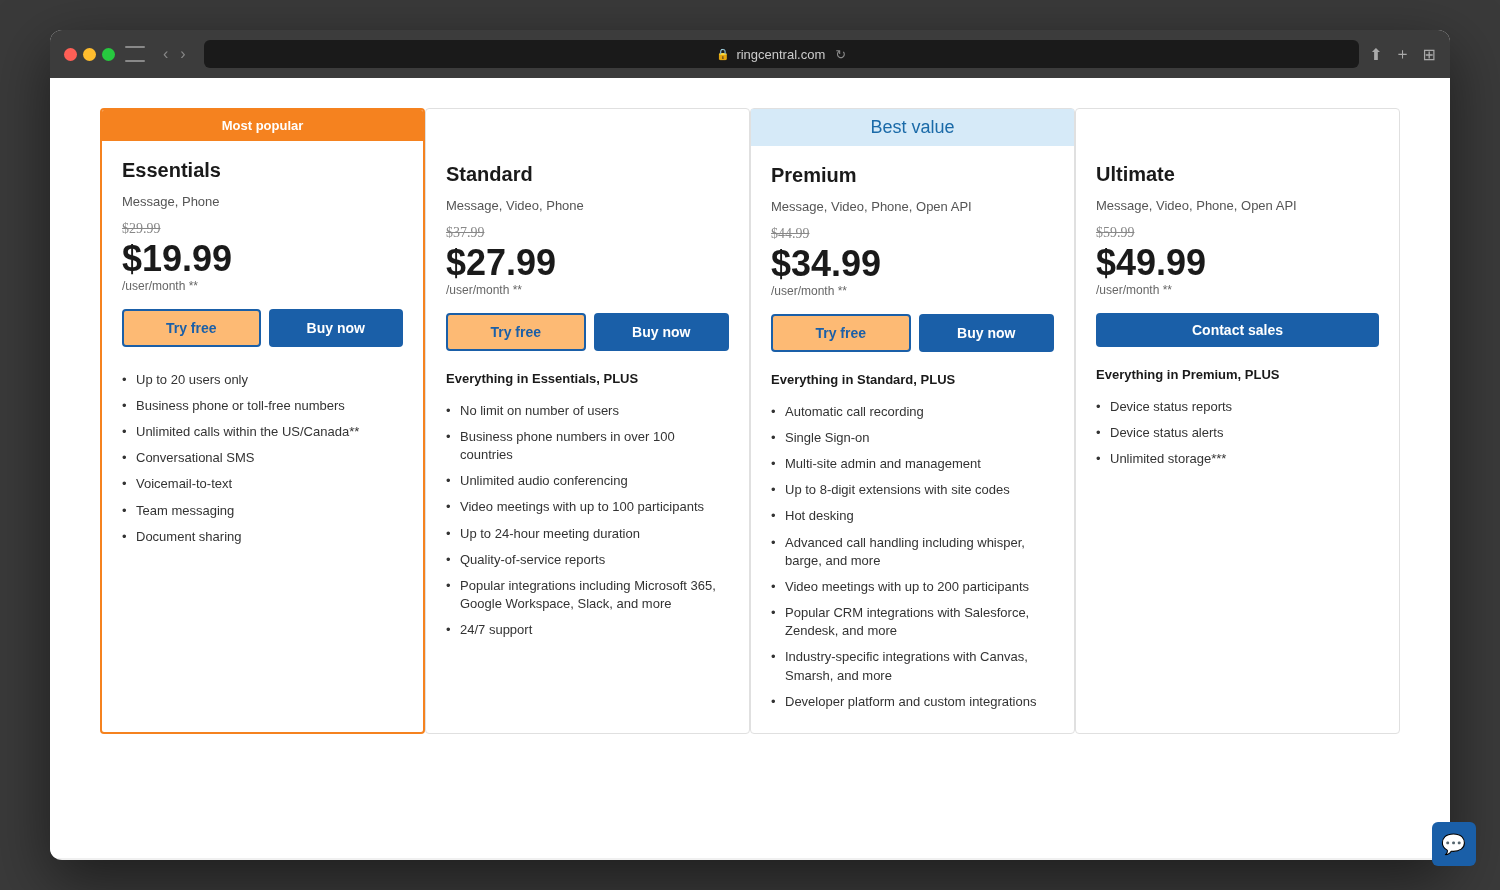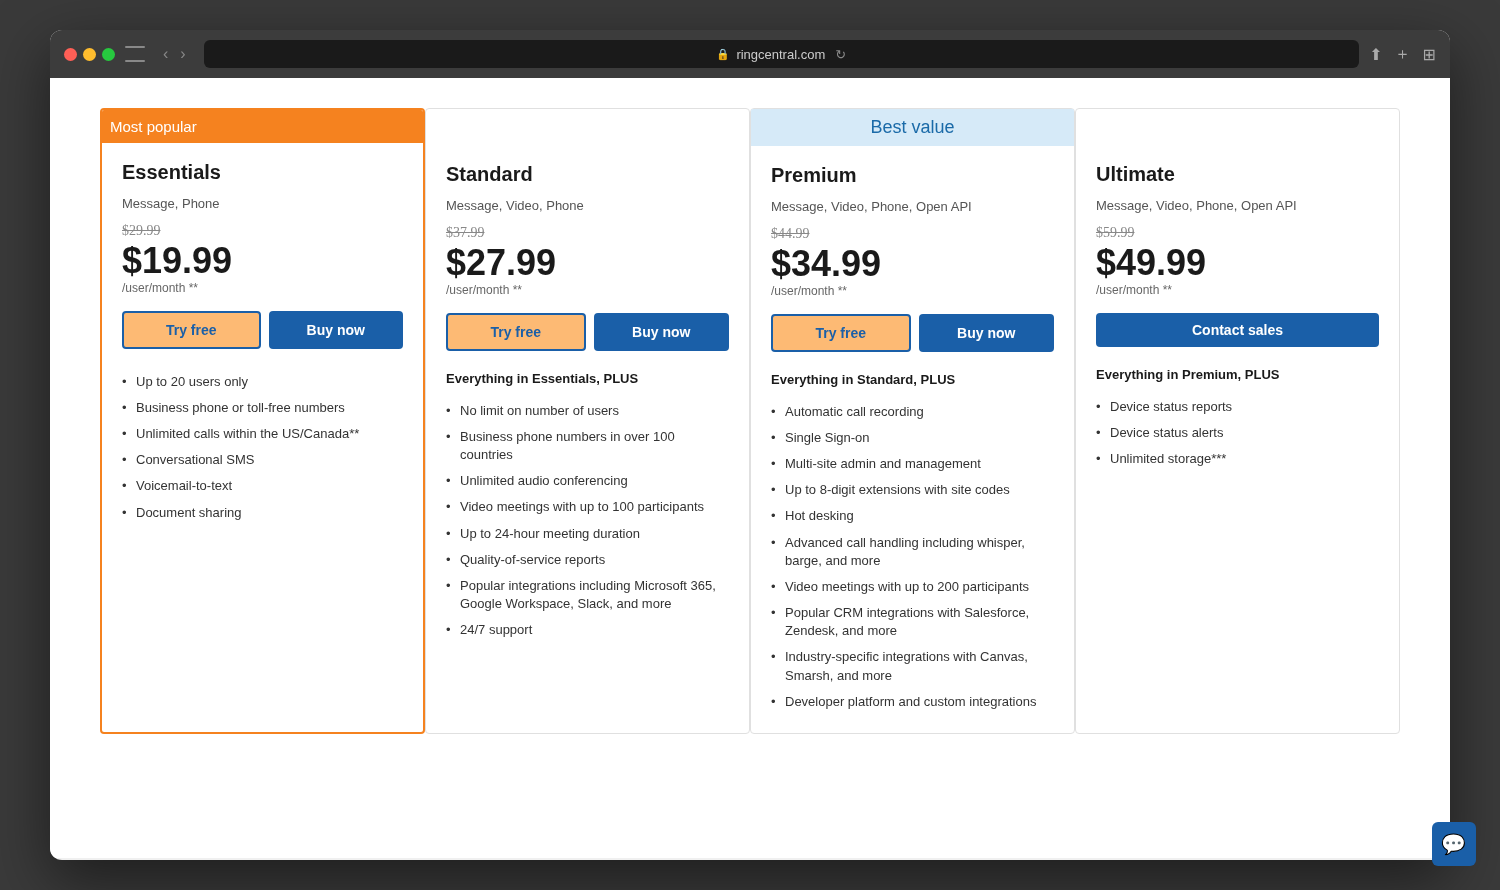--- a/index.html
+++ b/index.html
@@ -87,23 +87,24 @@
       padding: 0;
       position: relative;
       overflow: visible;
     }
     .plan-card.popular {
       border: 2px solid #f5821f;
     }
     .popular-badge {
       background: #f5821f;
       color: white;
+      text-align: center;
       padding: 8px;
-      font-size: 15px;
-      font-weight: 400;
+      font-size: 13px;
+      font-weight: 700;
       border-radius: 2px 2px 0 0;
     }
     .best-value-badge {
       background: #d6eaf8;
       color: #1a6aa8;
       text-align: center;
       padding: 8px;
       font-size: 18px;
       font-weight: 500;
       border-radius: 2px 2px 0 0;
@@ -265,20 +266,21 @@
           <div class="btn-row">
             <button class="btn-try-free">Try free</button>
             <button class="btn-buy-now">Buy now</button>
           </div>
           <ul class="features-list">
             <li>Up to 20 users only</li>
             <li>Business phone or toll-free numbers</li>
             <li>Unlimited calls within the US/Canada**</li>
             <li>Conversational SMS</li>
             <li>Voicemail-to-text</li>
+            <li>Team messaging</li>
             <li>Document sharing</li>
           </ul>
         </div>
       </div>
 
       <div class="plan-card">
         <div class="no-badge"></div>
         <div class="card-body">
           <div class="plan-name">Standard</div>
           <div class="plan-desc">Message, Video, Phone</div>

